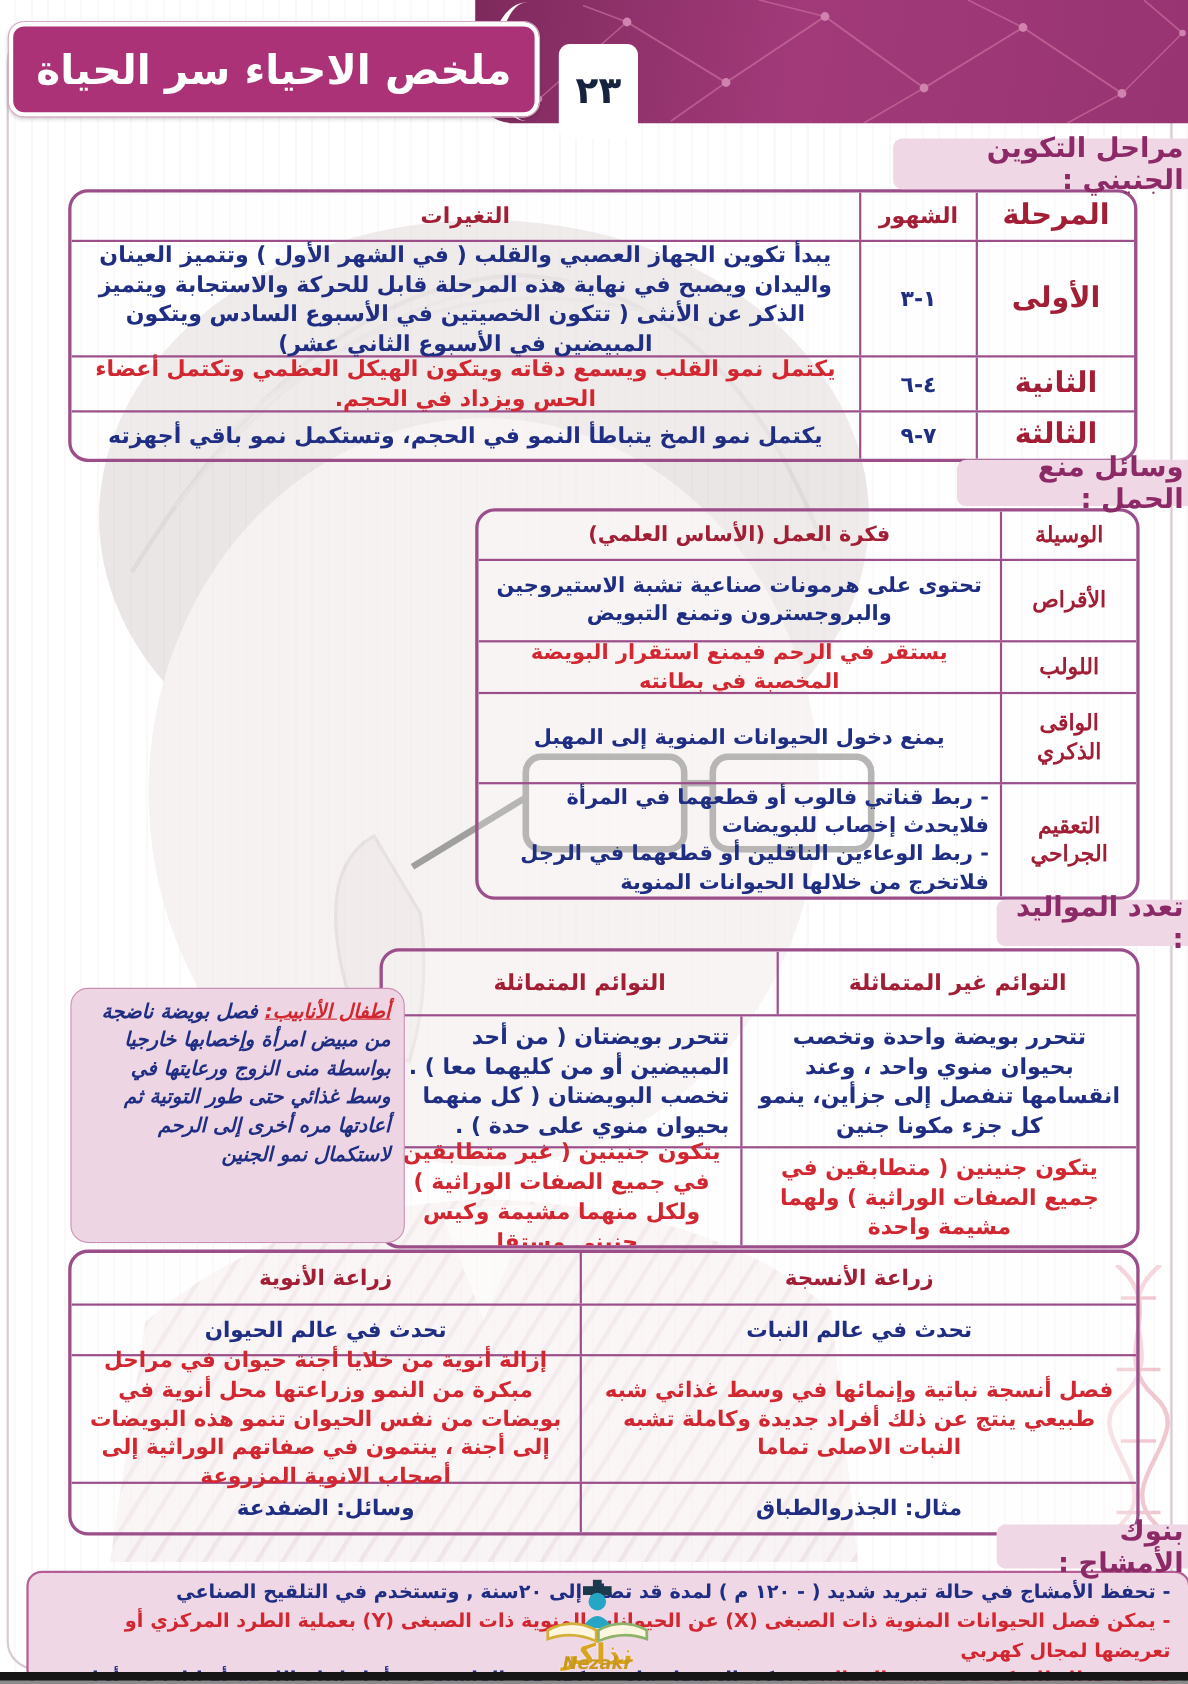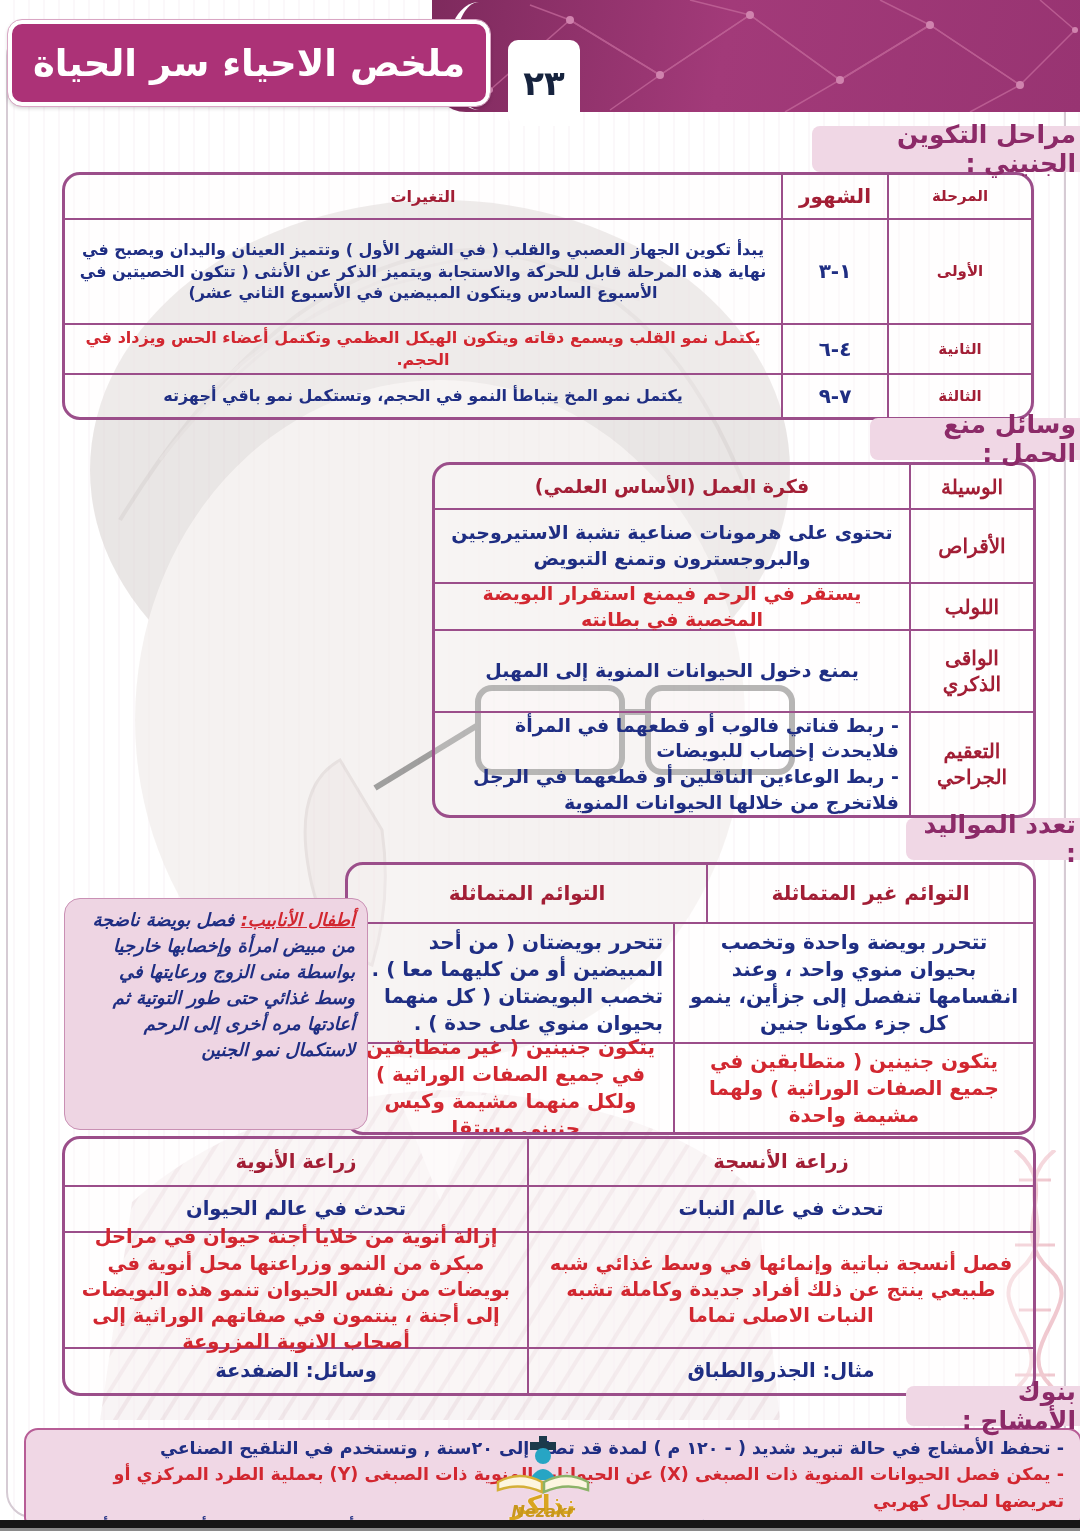--- a/index.html
+++ b/index.html
@@ -31,23 +31,23 @@
   .trow{display:flex;border-bottom:2.5px solid #9b4e8a;}
   .trow:last-child{border-bottom:none;}
   .cell{display:flex;align-items:center;justify-content:center;text-align:center;
         padding:3px 10px;line-height:1.35;}
   .cell:not(:last-child){border-inline-end:2.5px solid #9b4e8a;}
   .maroon{color:#a21e35;} .blue{color:#1f2e83;} .red{color:#d22730;}
   .pre{white-space:pre-line;}
   .hdr{font-size:23px;}
   
   .t-emb{left:62px;top:172px;width:966px;}
-  .t-emb .c-stage{width:122px;font-size:15px;}
+  .t-emb .c-stage{width:122px;font-size:26px;}
   .t-emb .c-months{width:84px;font-size:20px;}
-  .t-emb .c-changes{flex:1;font-size:16px;}
+  .t-emb .c-changes{flex:1;font-size:20px;}
   .t-con{left:432px;top:462px;width:598px;}
   .t-con .c-method{width:102px;font-size:20px;line-height:1.3;font-family:Liberation Serif, serif;}
   .t-con .c-idea{flex:1;font-size:19px;}
   .t-tw{left:345px;top:862px;width:685px;}
   .t-tw .c-id{width:338px;font-size:20px;}
   .t-tw .c-nid{flex:1;font-size:20px;}
   .t-cul{left:62px;top:1136px;width:968px;}
   .t-cul .c-tis{width:484px;font-size:19.5px;}
   .t-cul .c-nuc{flex:1;font-size:19.5px;}
   

